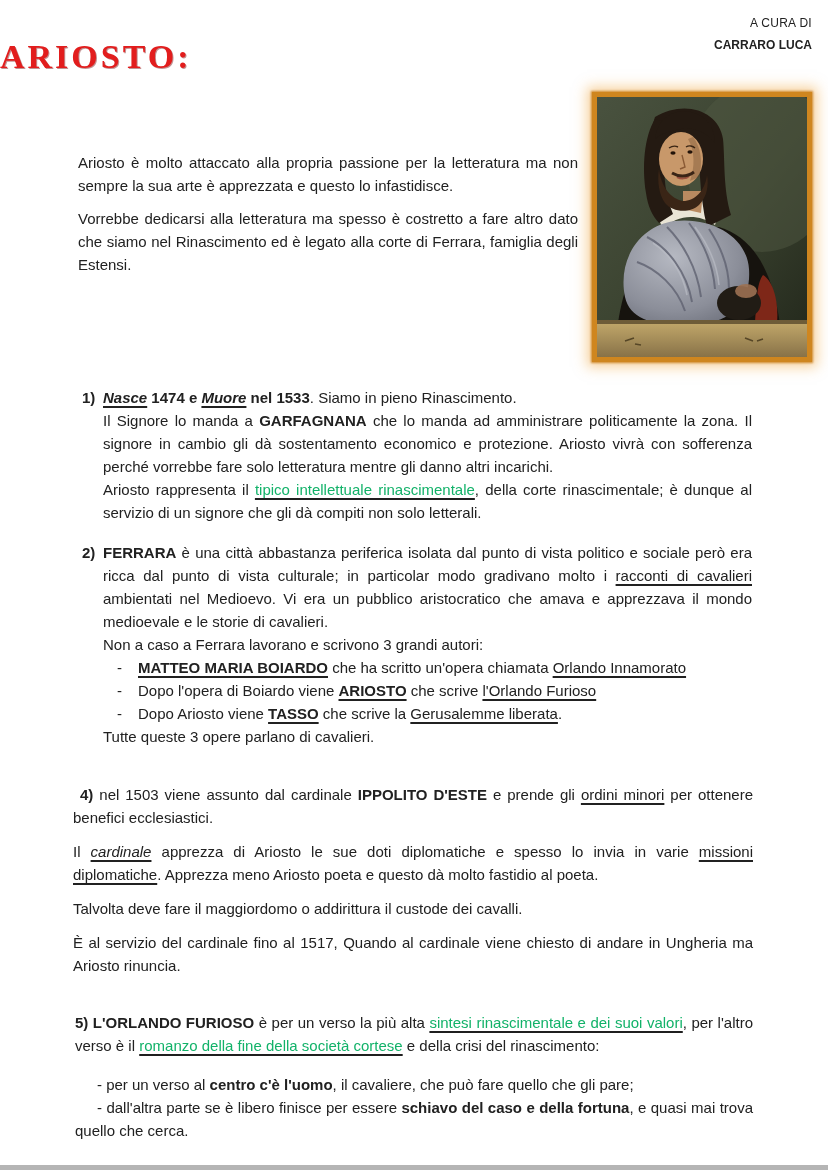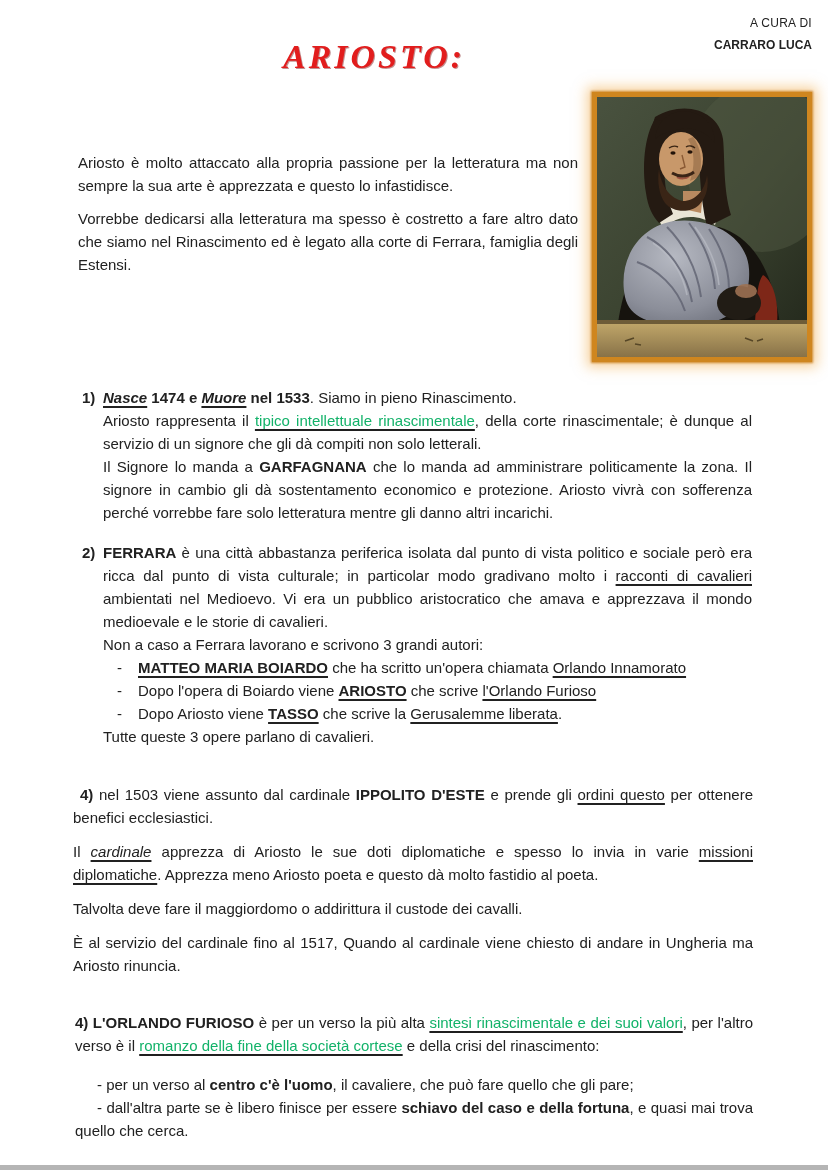--- a/index.html
+++ b/index.html
@@ -4,23 +4,23 @@
 <style>
   html,body{margin:0;padding:0;background:#fff;}
   .page{position:relative;width:828px;height:1170px;background:#ffffff;overflow:hidden;
         font-family:"Liberation Sans",sans-serif;color:#212121;font-size:15px;line-height:23px;}
   .page-edge{position:absolute;left:0;right:0;bottom:0;height:5px;background:#b5b5b5;}
 
   
   .byline{position:absolute;top:12px;right:16px;text-align:right;line-height:22px;}
   .byline .l1{font-size:12px;letter-spacing:.3px;}
   .byline .l2{font-size:12px;font-weight:700;}
-  .doc-title{position:absolute;top:40px;left:0;right:80px;text-align:center;
+  .doc-title{position:absolute;top:40px;left:0;right:80px;text-align:left;
              font-family:"Liberation Serif",serif;font-weight:700;font-size:34px;line-height:34px;
-             letter-spacing:3px;color:#e21d1d;text-shadow:1px 1px 0 rgba(120,14,14,.45);font-style:italic;}
+             letter-spacing:3px;color:#e21d1d;text-shadow:1px 1px 0 rgba(120,14,14,.45);}
 
   
   .portrait{position:absolute;left:592px;top:92px;width:210px;height:260px;background:#2c3328;
             border:5px solid #cf861f;
             box-shadow:0 0 2px 1px rgba(200,125,25,.85),0 0 12px 5px rgba(240,165,60,.5),inset 0 0 0 1px #f2c96e;}
   .portrait svg{display:block;width:100%;height:100%;}
 
   
   .group{position:absolute;text-align:justify;}
   #g-intro{left:78px;top:151px;width:500px;}
@@ -118,37 +118,37 @@
       <path d="M28,244 l9,-3 M38,247 l6,1 M148,241 l8,3 M160,244 l6,-2" stroke="#574727" stroke-width="1.6" fill="none"></path>
     </svg>
   </div>
 
   <div class="group" id="g-intro">
       <div class="block para mb10"><span>Ariosto è molto attaccato alla propria passione per la letteratura ma non sempre la sua arte è apprezzata e questo lo infastidisce.</span></div>
       <div class="block para"><span>Vorrebbe dedicarsi alla letteratura ma spesso è costretto a fare altro dato che siamo nel Rinascimento ed è legato alla corte di Ferrara, famiglia degli Estensi.</span></div>
     </div>
   <div class="group" id="g-item1">
       <div class="block para"><span class="num">1)</span><span class="s-b s-i s-u">Nasce</span><span class="s-b"> 1474 e </span><span class="s-b s-i s-u">Muore</span><span class="s-b"> nel 1533</span><span>. Siamo in pieno Rinascimento.</span></div>
+      <div class="block para"><span>Il Signore lo manda a </span><span class="s-b">GARFAGNANA</span><span> che lo manda ad amministrare politicamente la zona. Il signore in cambio gli dà sostentamento economico e protezione. Ariosto vivrà con sofferenza perché vorrebbe fare solo letteratura mentre gli danno altri incarichi.</span></div>
       <div class="block para"><span>Ariosto rappresenta il </span><span class="s-g s-u">tipico intellettuale rinascimentale</span><span>, della corte rinascimentale; è dunque al servizio di un signore che gli dà compiti non solo letterali.</span></div>
-      <div class="block para"><span>Il Signore lo manda a </span><span class="s-b">GARFAGNANA</span><span> che lo manda ad amministrare politicamente la zona. Il signore in cambio gli dà sostentamento economico e protezione. Ariosto vivrà con sofferenza perché vorrebbe fare solo letteratura mentre gli danno altri incarichi.</span></div>
     </div>
   <div class="group" id="g-item2">
       <div class="block para"><span class="num">2)</span><span class="s-b">FERRARA</span><span> è una città abbastanza periferica isolata dal punto di vista politico e sociale però era ricca dal punto di vista culturale; in particolar modo gradivano molto i </span><span class="s-u">racconti di cavalieri</span><span> ambientati nel Medioevo. Vi era un pubblico aristocratico che amava e apprezzava il mondo medioevale e le storie di cavalieri.</span></div>
       <div class="block para"><span>Non a caso a Ferrara lavorano e scrivono 3 grandi autori:</span></div>
       <div class="block dash"><span class="num">-</span><span class="s-b s-u">MATTEO MARIA BOIARDO</span><span> che ha scritto un'opera chiamata </span><span class="s-u">Orlando Innamorato</span></div>
       <div class="block dash"><span class="num">-</span><span>Dopo l'opera di Boiardo viene </span><span class="s-b s-u">ARIOSTO</span><span> che scrive </span><span class="s-u">l'Orlando Furioso</span></div>
       <div class="block dash"><span class="num">-</span><span>Dopo Ariosto viene </span><span class="s-b s-u">TASSO</span><span> che scrive la </span><span class="s-u">Gerusalemme liberata</span><span>.</span></div>
       <div class="block para"><span>Tutte queste 3 opere parlano di cavalieri.</span></div>
     </div>
   <div class="group" id="g-sec4">
-      <div class="block para ind7 mb11"><span class="s-b">4)</span><span> nel 1503 viene assunto dal cardinale </span><span class="s-b">IPPOLITO D'ESTE</span><span> e prende gli </span><span class="s-u">ordini questo</span><span> per ottenere benefici ecclesiastici.</span></div>
+      <div class="block para ind7 mb11"><span class="s-b">4)</span><span> nel 1503 viene assunto dal cardinale </span><span class="s-b">IPPOLITO D'ESTE</span><span> e prende gli </span><span class="s-u">ordini minori</span><span> per ottenere benefici ecclesiastici.</span></div>
       <div class="block para mb11"><span>Il </span><span class="s-i s-u">cardinale</span><span> apprezza di Ariosto le sue doti diplomatiche e spesso lo invia in varie </span><span class="s-u">missioni diplomatiche</span><span>. Apprezza meno Ariosto poeta e questo dà molto fastidio al poeta.</span></div>
       <div class="block para mb11"><span>Talvolta deve fare il maggiordomo o addirittura il custode dei cavalli.</span></div>
       <div class="block para"><span>È al servizio del cardinale fino al 1517, Quando al cardinale viene chiesto di andare in Ungheria ma Ariosto rinuncia.</span></div>
     </div>
   <div class="group" id="g-sec5">
-      <div class="block para"><span class="s-b">4) L'ORLANDO FURIOSO</span><span> è per un verso la più alta </span><span class="s-g s-u">sintesi rinascimentale e dei suoi valori</span><span>, per l'altro verso è il </span><span class="s-g s-u">romanzo della fine della società cortese</span><span> e della crisi del rinascimento:</span></div>
+      <div class="block para"><span class="s-b">5) L'ORLANDO FURIOSO</span><span> è per un verso la più alta </span><span class="s-g s-u">sintesi rinascimentale e dei suoi valori</span><span>, per l'altro verso è il </span><span class="s-g s-u">romanzo della fine della società cortese</span><span> e della crisi del rinascimento:</span></div>
       <div class="block hang mt16"><span>- per un verso al </span><span class="s-b">centro c'è l'uomo</span><span>, il cavaliere, che può fare quello che gli pare;</span></div>
       <div class="block hang"><span>- dall'altra parte se è libero finisce per essere </span><span class="s-b">schiavo del caso e della fortuna</span><span>, e quasi mai trova quello che cerca.</span></div>
     </div>
 
   <div class="page-edge"></div>
 </div>
 
 </body></html>

